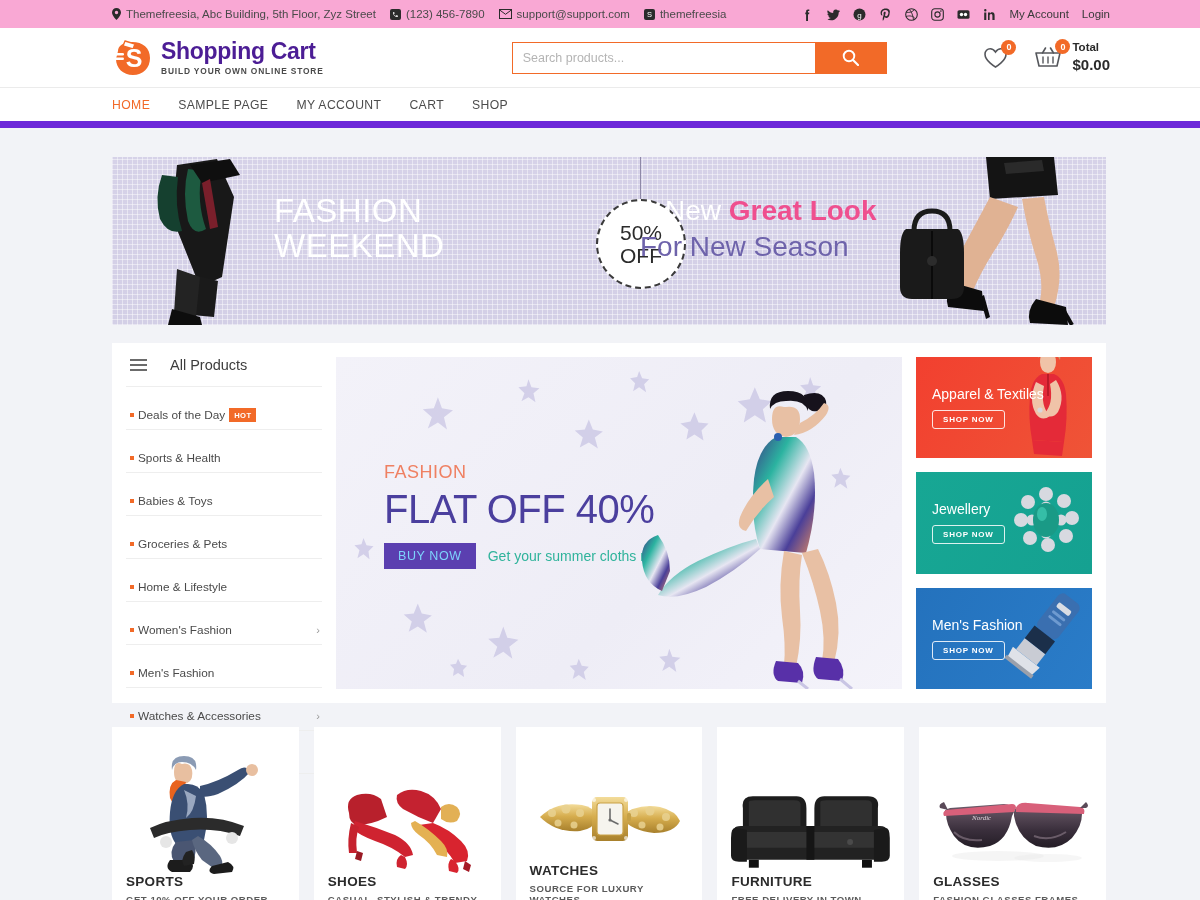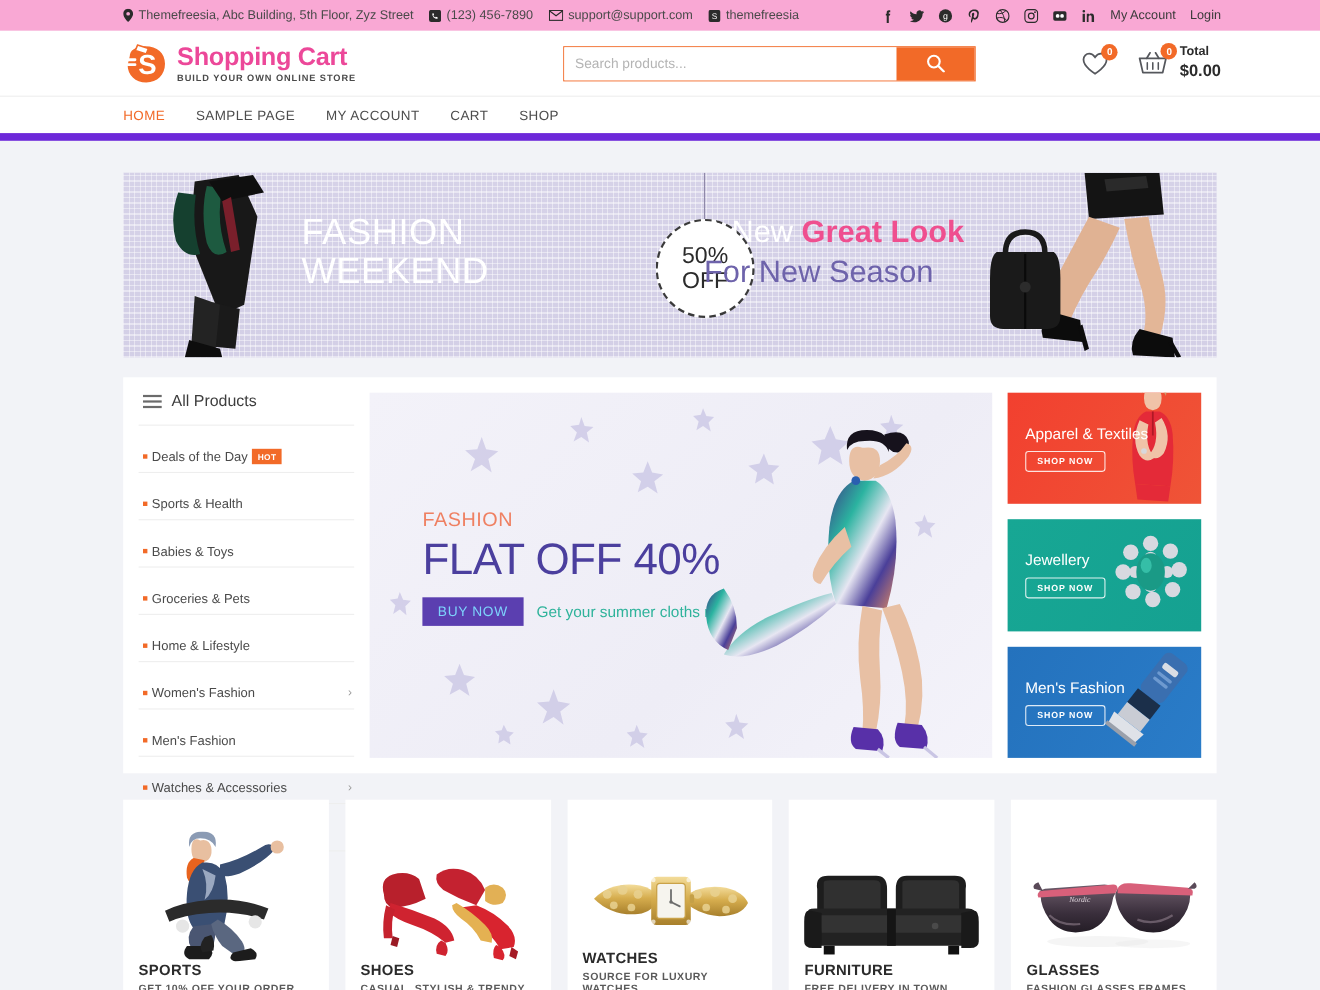--- a/index.html
+++ b/index.html
@@ -29,21 +29,21 @@
   
   .header {
     height: 60px; background: #fff;
     display: flex; align-items: center;
     padding: 0 90px 0 112px;
     border-bottom: 1px solid #ebebeb;
   }
   .logo { display: flex; align-items: center; gap: 7px; }
   .logo-mark { width: 42px; height: 42px; position: relative; flex: none; }
   .logo-text-wrap { display: flex; flex-direction: column; line-height: 1; }
-  .logo-title { font-size: 23px; font-weight: bold; color: #ec4899; letter-spacing: -0.3px; }
+  .logo-title { font-size: 23px; font-weight: bold; color: #4c1d95; letter-spacing: -0.3px; }
   .logo-sub { font-size: 8.4px; font-weight: bold; color: #4a4a4a; letter-spacing: 0.85px; margin-top: 4px; }
 
   .search-wrap {
     margin-left: 188px;
     display: flex; width: 375px; height: 32px;
     border: 1px solid #f26a28; background: #fff;
   }
   .search-input {
     flex: 1; border: none; outline: none;
     padding: 0 10px; font-size: 12.5px;
@@ -119,21 +119,21 @@
   
   .mid-wrap { padding: 18px 94px 0 112px; }
   .mid {
     background: #fff; display: flex; padding: 14px;
     gap: 14px; height: 360px;
   }
 
   
   .sidebar { width: 196px; flex: none; }
   .side-head {
-    display: flex; align-items: center; gap: 9px;
+    display: flex; align-items: center; gap: 23px;
     padding: 0 0 13px 4px;
   }
   .ham { display: flex; flex-direction: column; gap: 3px; }
   .ham i { display: block; width: 17px; height: 2px; background: #6b6b6b; }
   .side-head-txt { font-size: 14.5px; color: #3d3d3d; }
   .cat { 
     display: flex; align-items: center; gap: 4px;
     padding: 21px 2px 7px 4px; border-top: 1px solid #eeeeee;
     font-size: 11.8px; color: #4a4a4a;
   }

